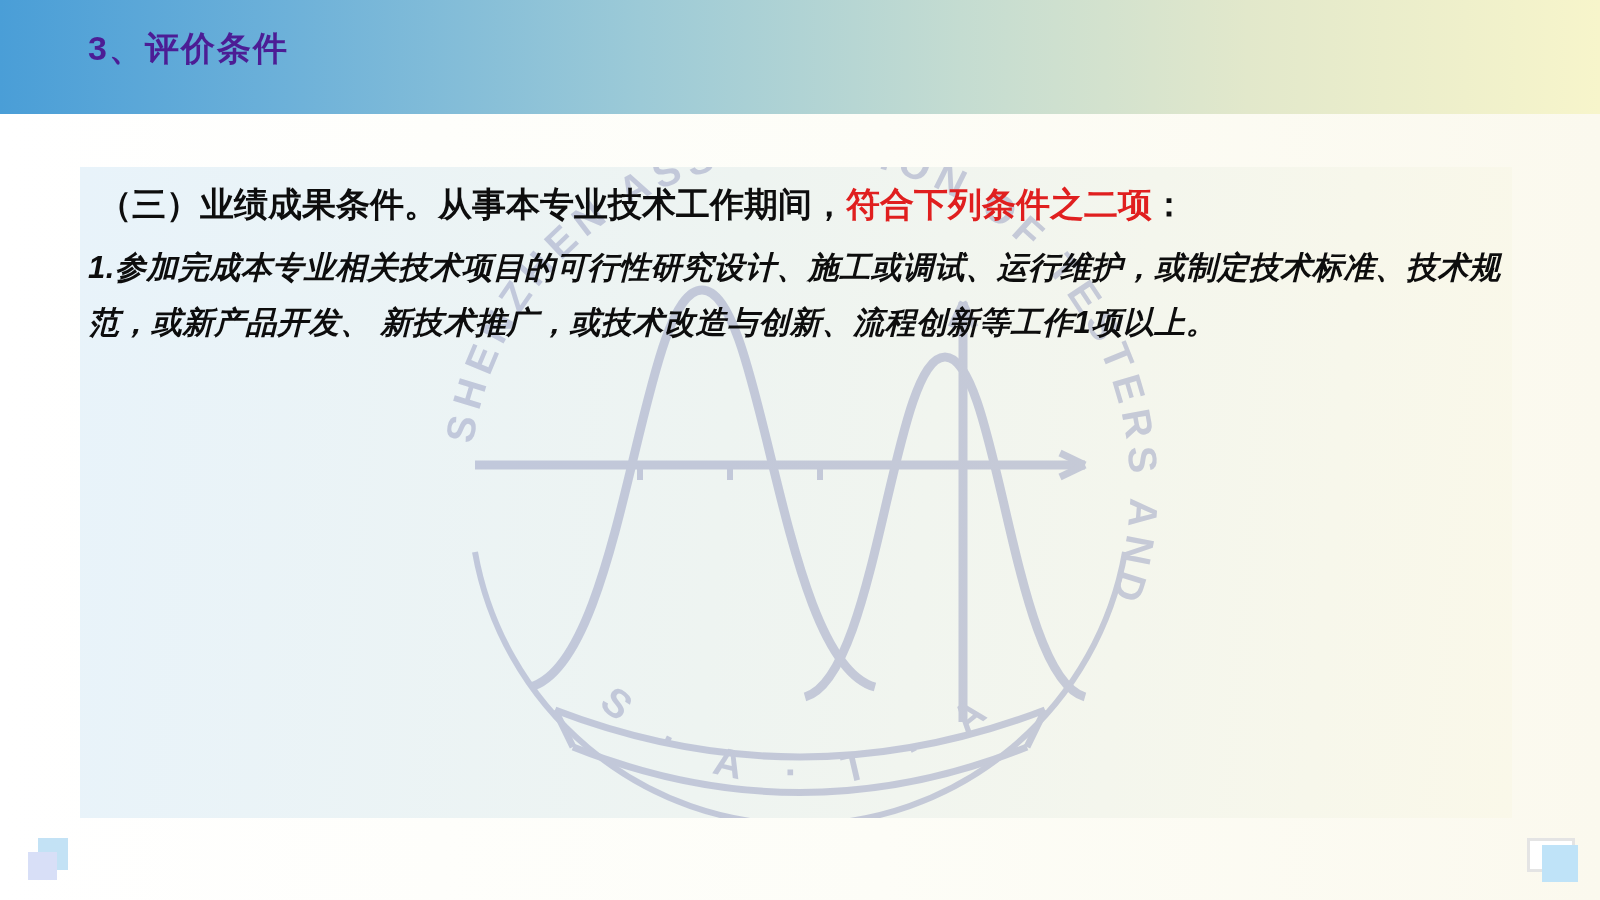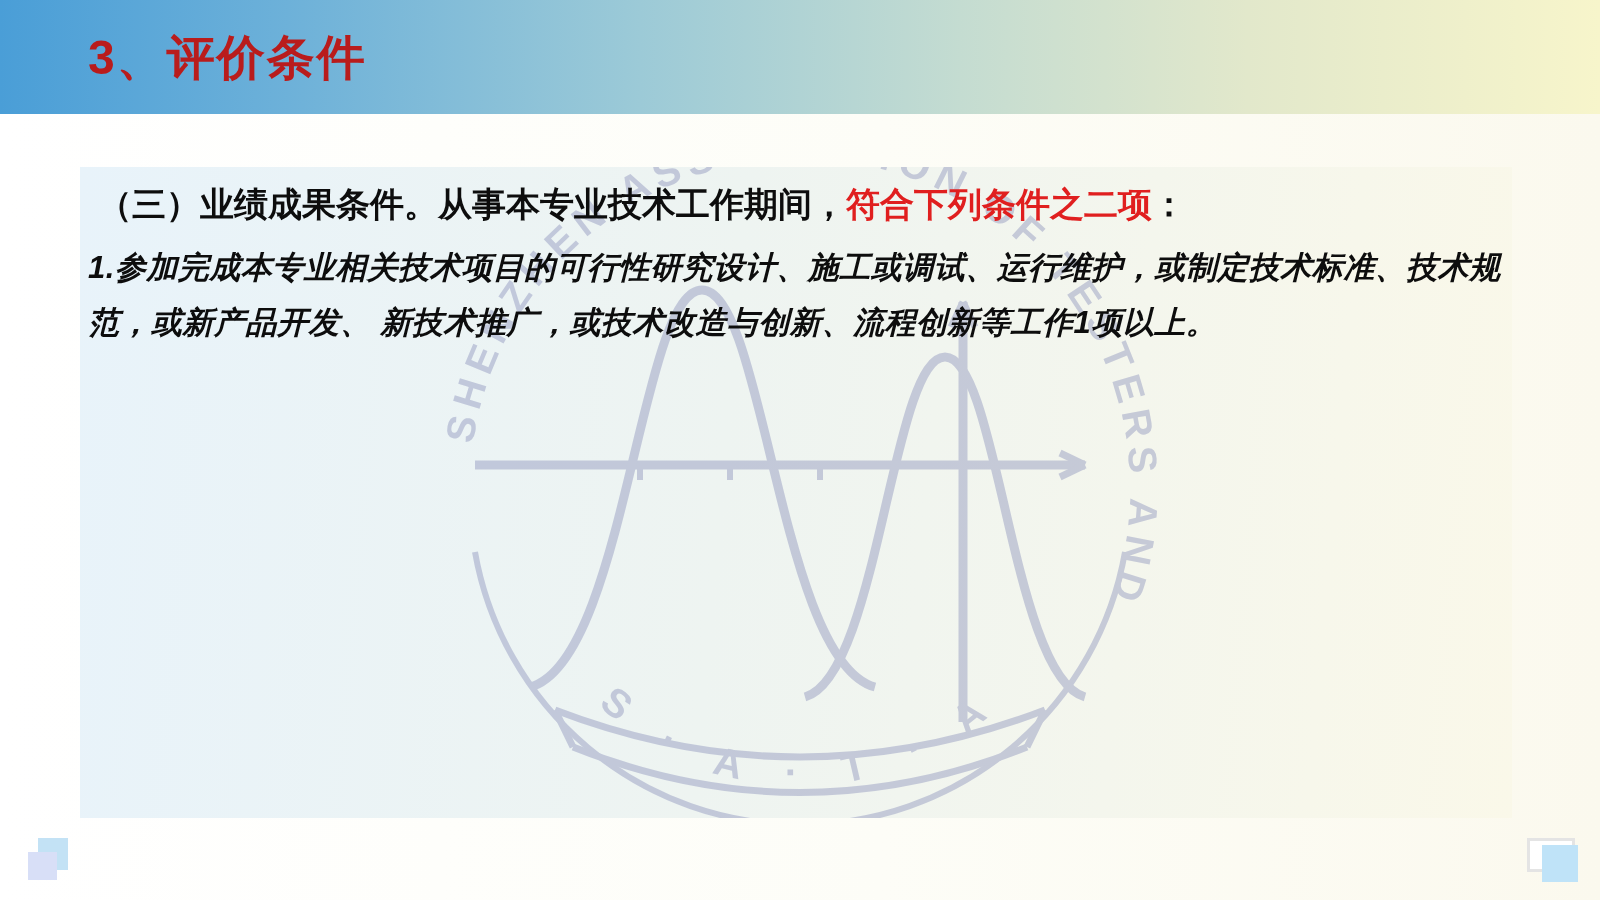--- a/index.html
+++ b/index.html
@@ -7,21 +7,21 @@
     width:1600px;height:900px;position:relative;overflow:hidden;
     background:linear-gradient(90deg,#ffffff 0%,#fdfdf7 55%,#fbf9ee 100%);
     font-family:"Liberation Sans","DejaVu Sans",sans-serif;
   }
   .header{
     position:absolute;left:0;top:0;width:1600px;height:114px;
     background:linear-gradient(90deg,#4a9ed7 0%,#6db1d9 18%,#9ccad7 40%,#c4dcd1 60%,#e2e8cb 78%,#f7f5cb 100%);
   }
   .title{
     position:absolute;left:88px;top:26px;
-    font-size:48px;font-weight:bold;color:#b91c1c;letter-spacing:2px;
+    font-size:34px;font-weight:bold;color:#4c1d95;letter-spacing:2px;
   }
   .panel{
     position:absolute;left:80px;top:167px;width:1432px;height:651px;
     background:linear-gradient(95deg,#e8f3fa 0%,#eef4f1 45%,#faf8e9 100%);
     overflow:hidden;
   }
   .watermark{
     position:absolute;left:350px;top:-45px;width:740px;height:740px;
     opacity:0.45;pointer-events:none;
   }

